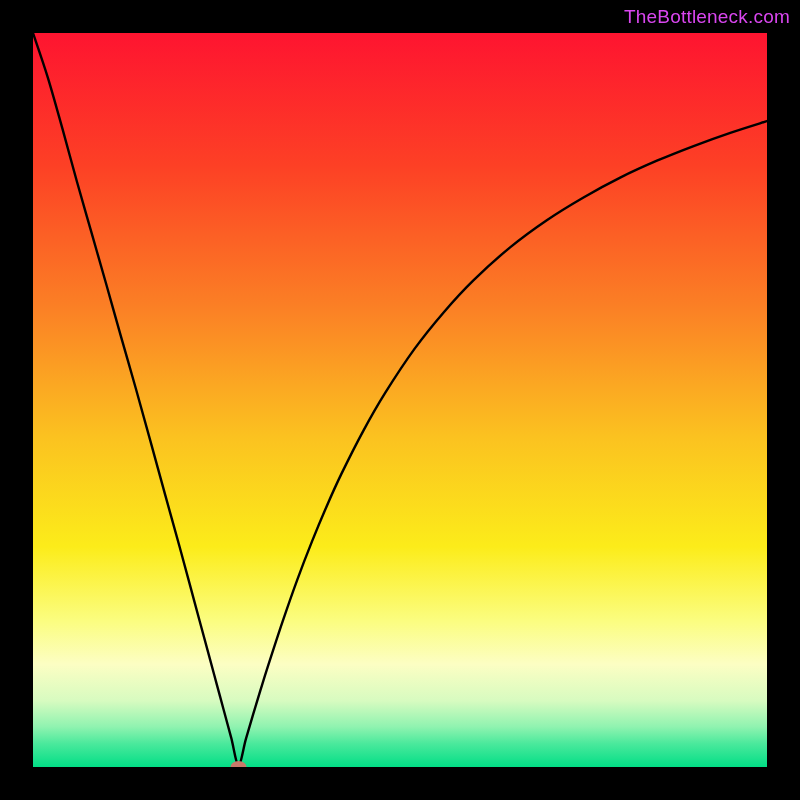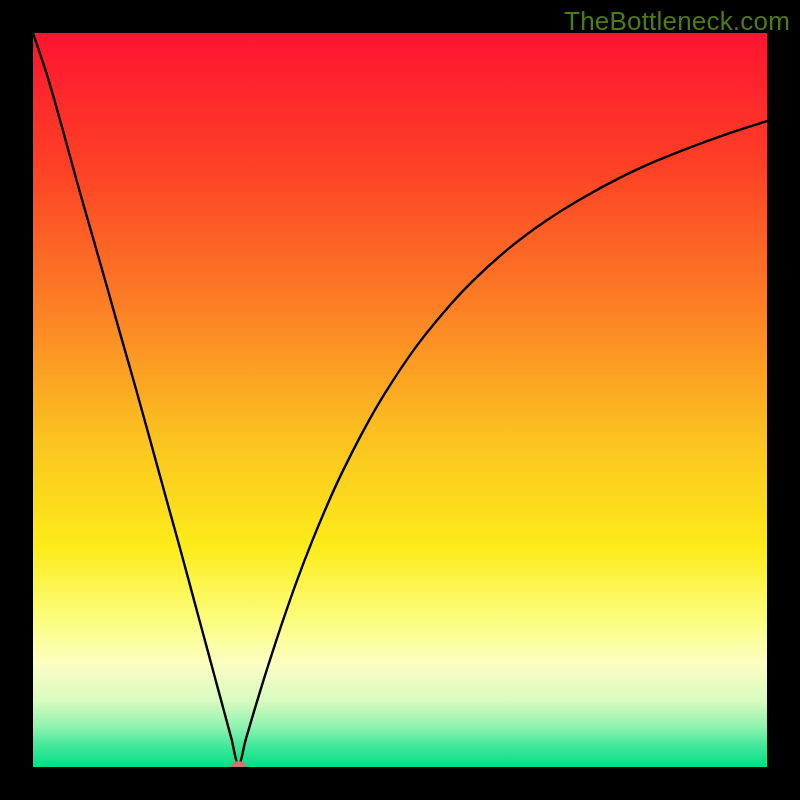--- a/index.html
+++ b/index.html
@@ -24,22 +24,22 @@
     left: 33px;
     top: 33px;
     width: 734px;
     height: 734px;
     
   }
   .watermark {
     position: absolute;
     top: 6px;
     right: 10px;
-    color: #4d7c0f;
-    font-size: 26px;
+    color: #d946ef;
+    font-size: 19px;
     font-weight: 500;
     letter-spacing: 0.2px;
     user-select: none;
   }
   svg { display: block; }
 </style>
 </head>
 <body>
 
 <div class="frame">

